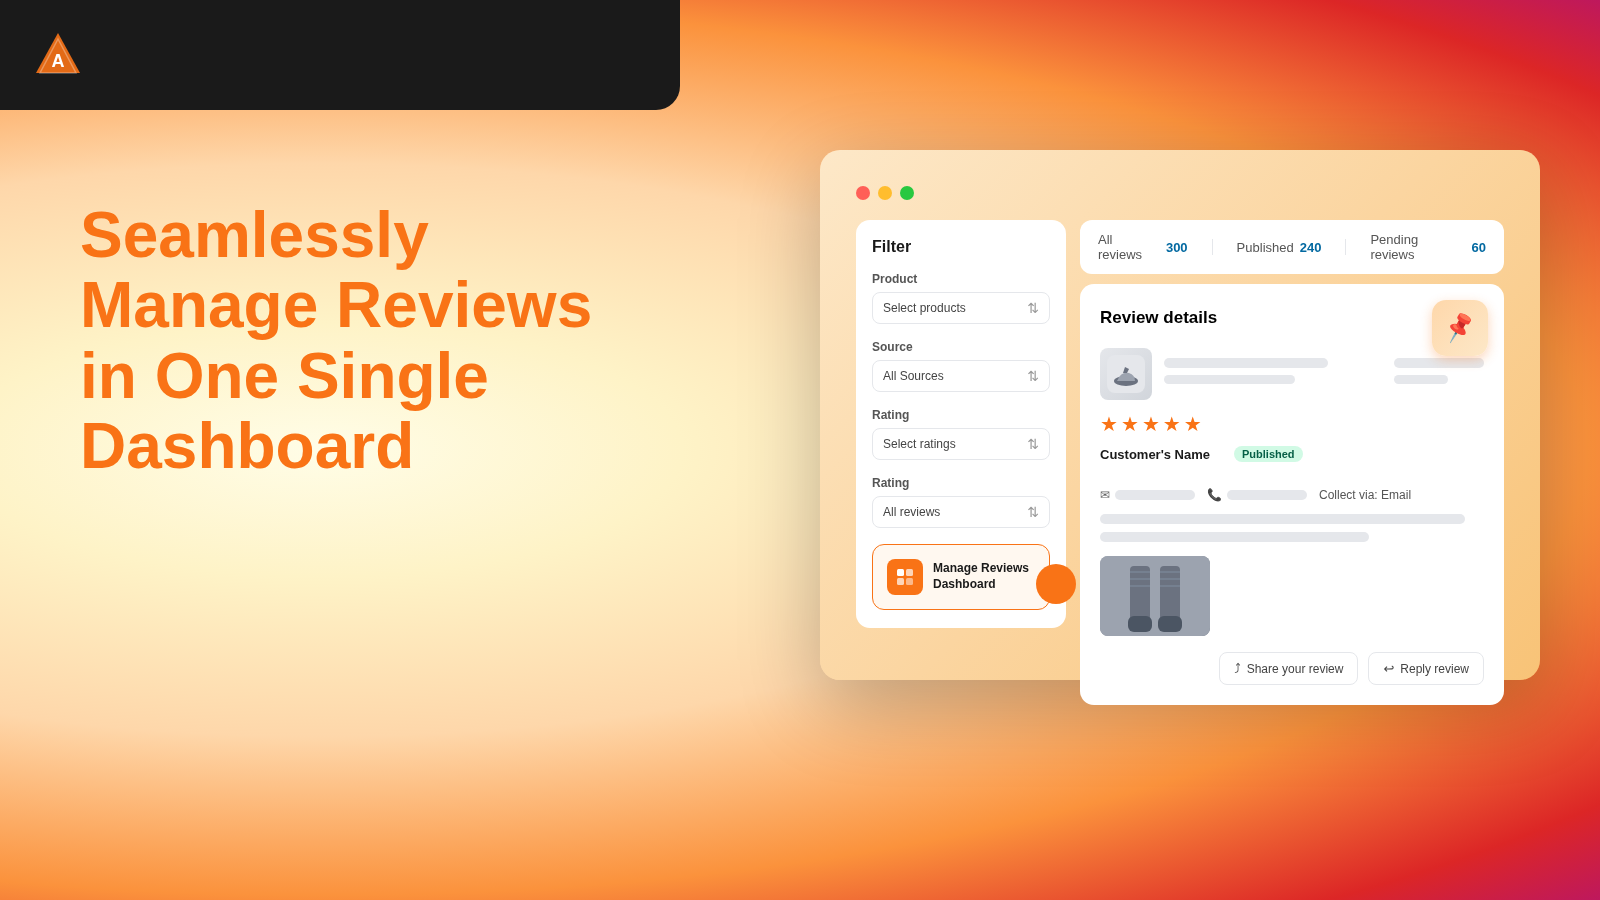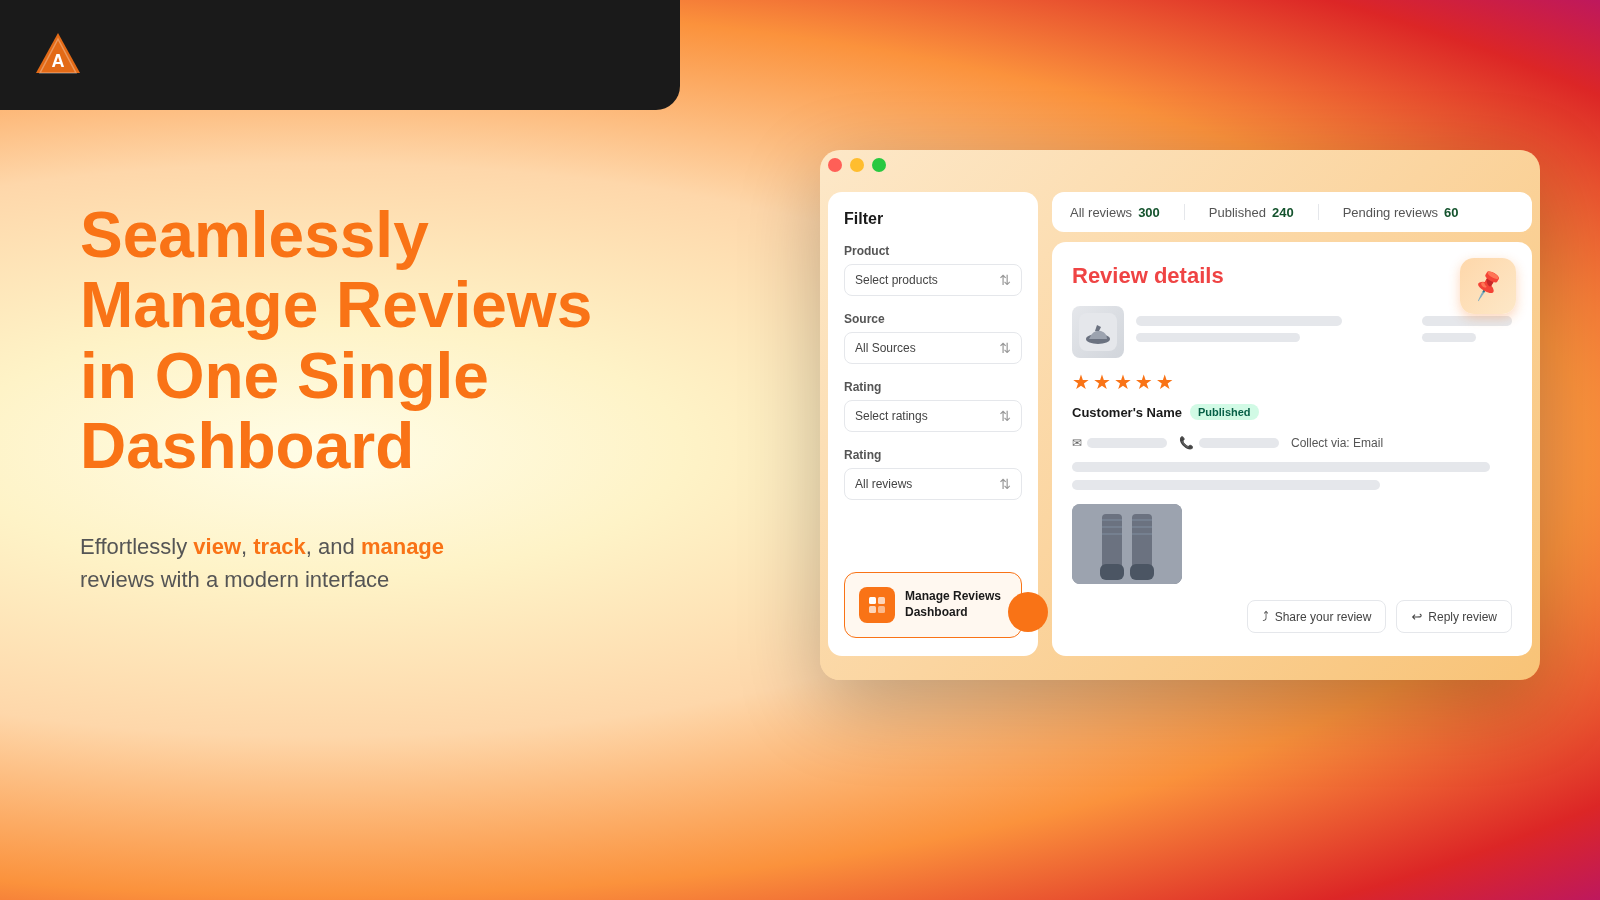--- a/index.html
+++ b/index.html
@@ -108,21 +108,21 @@
     
     .dashboard-mockup {
       position: absolute;
       right: 60px;
       top: 150px;
       width: 720px;
       height: 530px;
       background: linear-gradient(135deg, #fde8c8 0%, #fbd5a0 50%, #f8c377 100%);
       border-radius: 20px;
       z-index: 5;
-      padding: 8px;
+      padding: 36px;
       box-shadow: 0 24px 80px rgba(0,0,0,0.25);
     }
 
     
     .window-dots {
       display: flex;
       gap: 8px;
       margin-bottom: 20px;
     }
 
@@ -259,21 +259,21 @@
     .stat-item {
       display: flex;
       align-items: center;
       gap: 6px;
       font-size: 13px;
       color: #555;
     }
 
     .stat-count {
       font-weight: 700;
-      color: #14532d;
+      color: #0369a1;
     }
 
     .stat-divider {
       width: 1px;
       height: 16px;
       background: #e5e7eb;
     }
 
     
     .review-details-card {
@@ -285,23 +285,23 @@
     }
 
     .review-details-header {
       display: flex;
       align-items: center;
       justify-content: space-between;
       margin-bottom: 16px;
     }
 
     .review-details-title {
-      font-size: 22px;
+      font-size: 17px;
       font-weight: 700;
-      color: #ef4444;
+      color: #000000;
     }
 
     .close-btn {
       width: 28px;
       height: 28px;
       border-radius: 50%;
       background: #f3f4f6;
       display: flex;
       align-items: center;
       justify-content: center;
@@ -367,22 +367,22 @@
 
     .star {
       color: #f97316;
       font-size: 20px;
     }
 
     
     .customer-row {
       display: flex;
       align-items: center;
-      gap: 8px;
-      margin-bottom: 16px;
+      gap: 24px;
+      margin-bottom: 26px;
       flex-wrap: wrap;
     }
 
     .customer-name {
       font-size: 13px;
       font-weight: 700;
       color: #1a1a1a;
     }
 
     .published-badge {
@@ -484,23 +484,20 @@
 
   <svg class="logo-icon" viewBox="0 0 52 52" fill="none">
     <polygon points="26,4 48,44 4,44" fill="#f97316" opacity="0.9"></polygon>
     <polygon points="26,10 44,44 8,44" fill="none" stroke="#fff" stroke-width="1.5" opacity="0.3"></polygon>
     <text x="26" y="38" text-anchor="middle" fill="white" font-size="18" font-weight="900" font-family="Arial">A</text>
   </svg>
 </div>
 
 <div class="left-content">
   <h1 class="main-heading">Seamlessly<br>Manage Reviews<br>in One Single<br>Dashboard</h1>
-  <p class="sub-text">
-    Effortlessly <span class="highlight-view">view</span><span>, </span><span class="highlight-track">track</span><span>, and </span><span class="highlight-manage">manage</span><br>reviews with a modern interface
-  </p>
 </div>
 
 <div class="dashboard-mockup">
 
   <div class="window-dots">
     <div class="dot dot-red"></div>
     <div class="dot dot-yellow"></div>
     <div class="dot dot-green"></div>
   </div>
 

